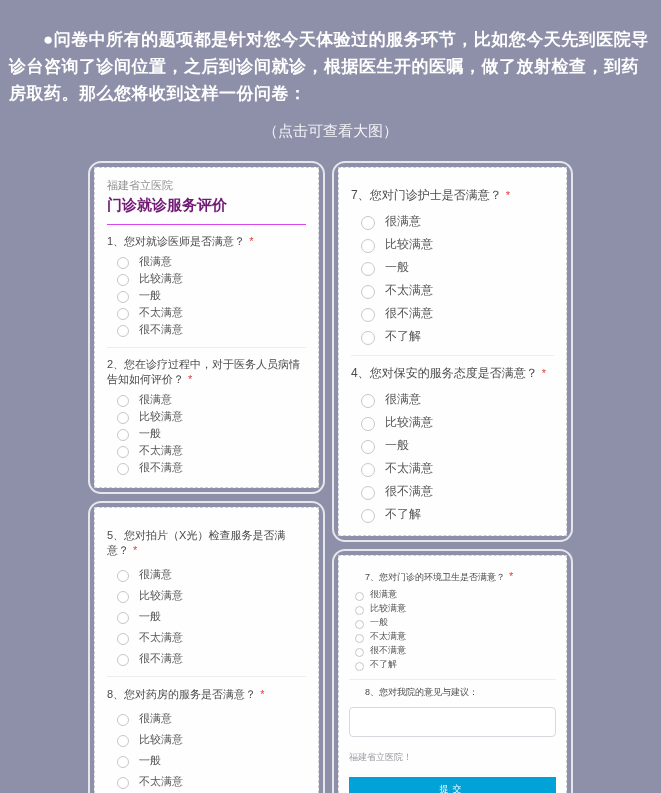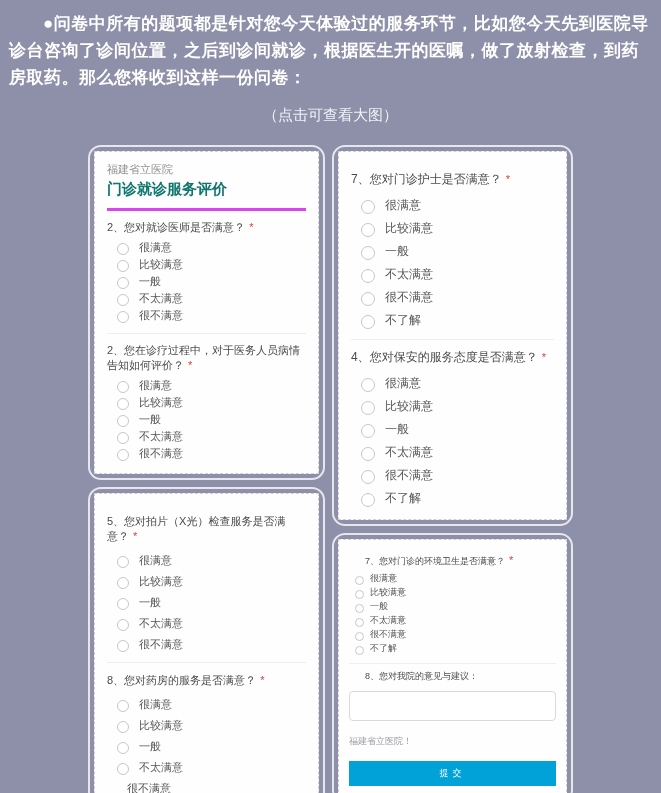--- a/index.html
+++ b/index.html
@@ -2,41 +2,41 @@
 <html style="--page-bg: #8d90a8; --accent: #00a2d8; --required: #e23b3b;"><head>
 <meta charset="utf-8">
 <style>
   * { margin:0; padding:0; box-sizing:border-box; }
   html,body { width:661px; }
   body {
     height:793px; overflow:hidden;
     background: var(--page-bg, #8d90a8);
     font-family:"Liberation Sans","DejaVu Sans",sans-serif;
   }
-  .page { width:661px; height:793px; padding:10px 0 18px; }
+  .page { width:661px; height:793px; padding:26px 0 18px; }
 
   .intro {
     color:#fff; font-weight:bold; font-size:17px; line-height:27px;
     padding:0 9px; text-indent:34px; letter-spacing:0.5px;
   }
   .hint { color:#f2f2f7; font-size:15px; text-align:center; margin-top:15px; }
 
   .columns { display:flex; justify-content:center; gap:7px; margin-top:20px; align-items:flex-start; }
   .col { display:flex; flex-direction:column; gap:7px; }
   .col-left { width:237px; }
   .col-right { width:241px; }
 
   .frame {
     border:2px solid rgba(255,255,255,0.78);
     border-radius:13px; padding:4px;
   }
   .panel { background:#fefefe; border:1px dashed #cfcfd8; padding:10px 12px 12px; }
 
   .org { color:#8f8f8f; font-size:11px; }
-  .form-title { color:#0f766e; font-size:15px; font-weight:bold; margin-top:3px; padding-bottom:9px; border-bottom:3px solid #d946ef; }
+  .form-title { color:#701a75; font-size:15px; font-weight:bold; margin-top:3px; padding-bottom:9px; border-bottom:1px solid #d946ef; }
 
   .q-label { font-size:11px; color:#4a4a4a; margin:9px 0 3px; line-height:15px; }
   .req { color:#e23b3b; margin-left:4px; font-size:11px; }
   .divider { border-top:1px solid #ededf2; margin:10px 0 2px; }
 
   .option { display:flex; align-items:flex-end; height:17px; padding-left:10px; cursor:pointer; }
   .radio { width:12px; height:12px; border:1px solid #c6c6cd; border-radius:50%; background:#fff; flex:none; }
   .opt-label { margin-left:10px; font-size:11px; color:#565656; white-space:nowrap; }
 
   
@@ -77,21 +77,21 @@
 
   <div class="columns">
 
     <div class="col col-left">
 
       <div class="frame">
         <div class="panel panel-a">
           <div class="org">福建省立医院</div>
           <div class="form-title">门诊就诊服务评价</div>
 
-          <div class="q-label"><span>2、您对就诊医师是否满意？</span><span class="req">*</span></div>
+          <div class="q-label"><span>1、您对就诊医师是否满意？</span><span class="req">*</span></div>
           <div class="options">
 
               <div class="option">
                 <span class="radio"></span>
                 <span class="opt-label">很满意</span>
               </div>
 
               <div class="option">
                 <span class="radio"></span>
                 <span class="opt-label">比较满意</span>

